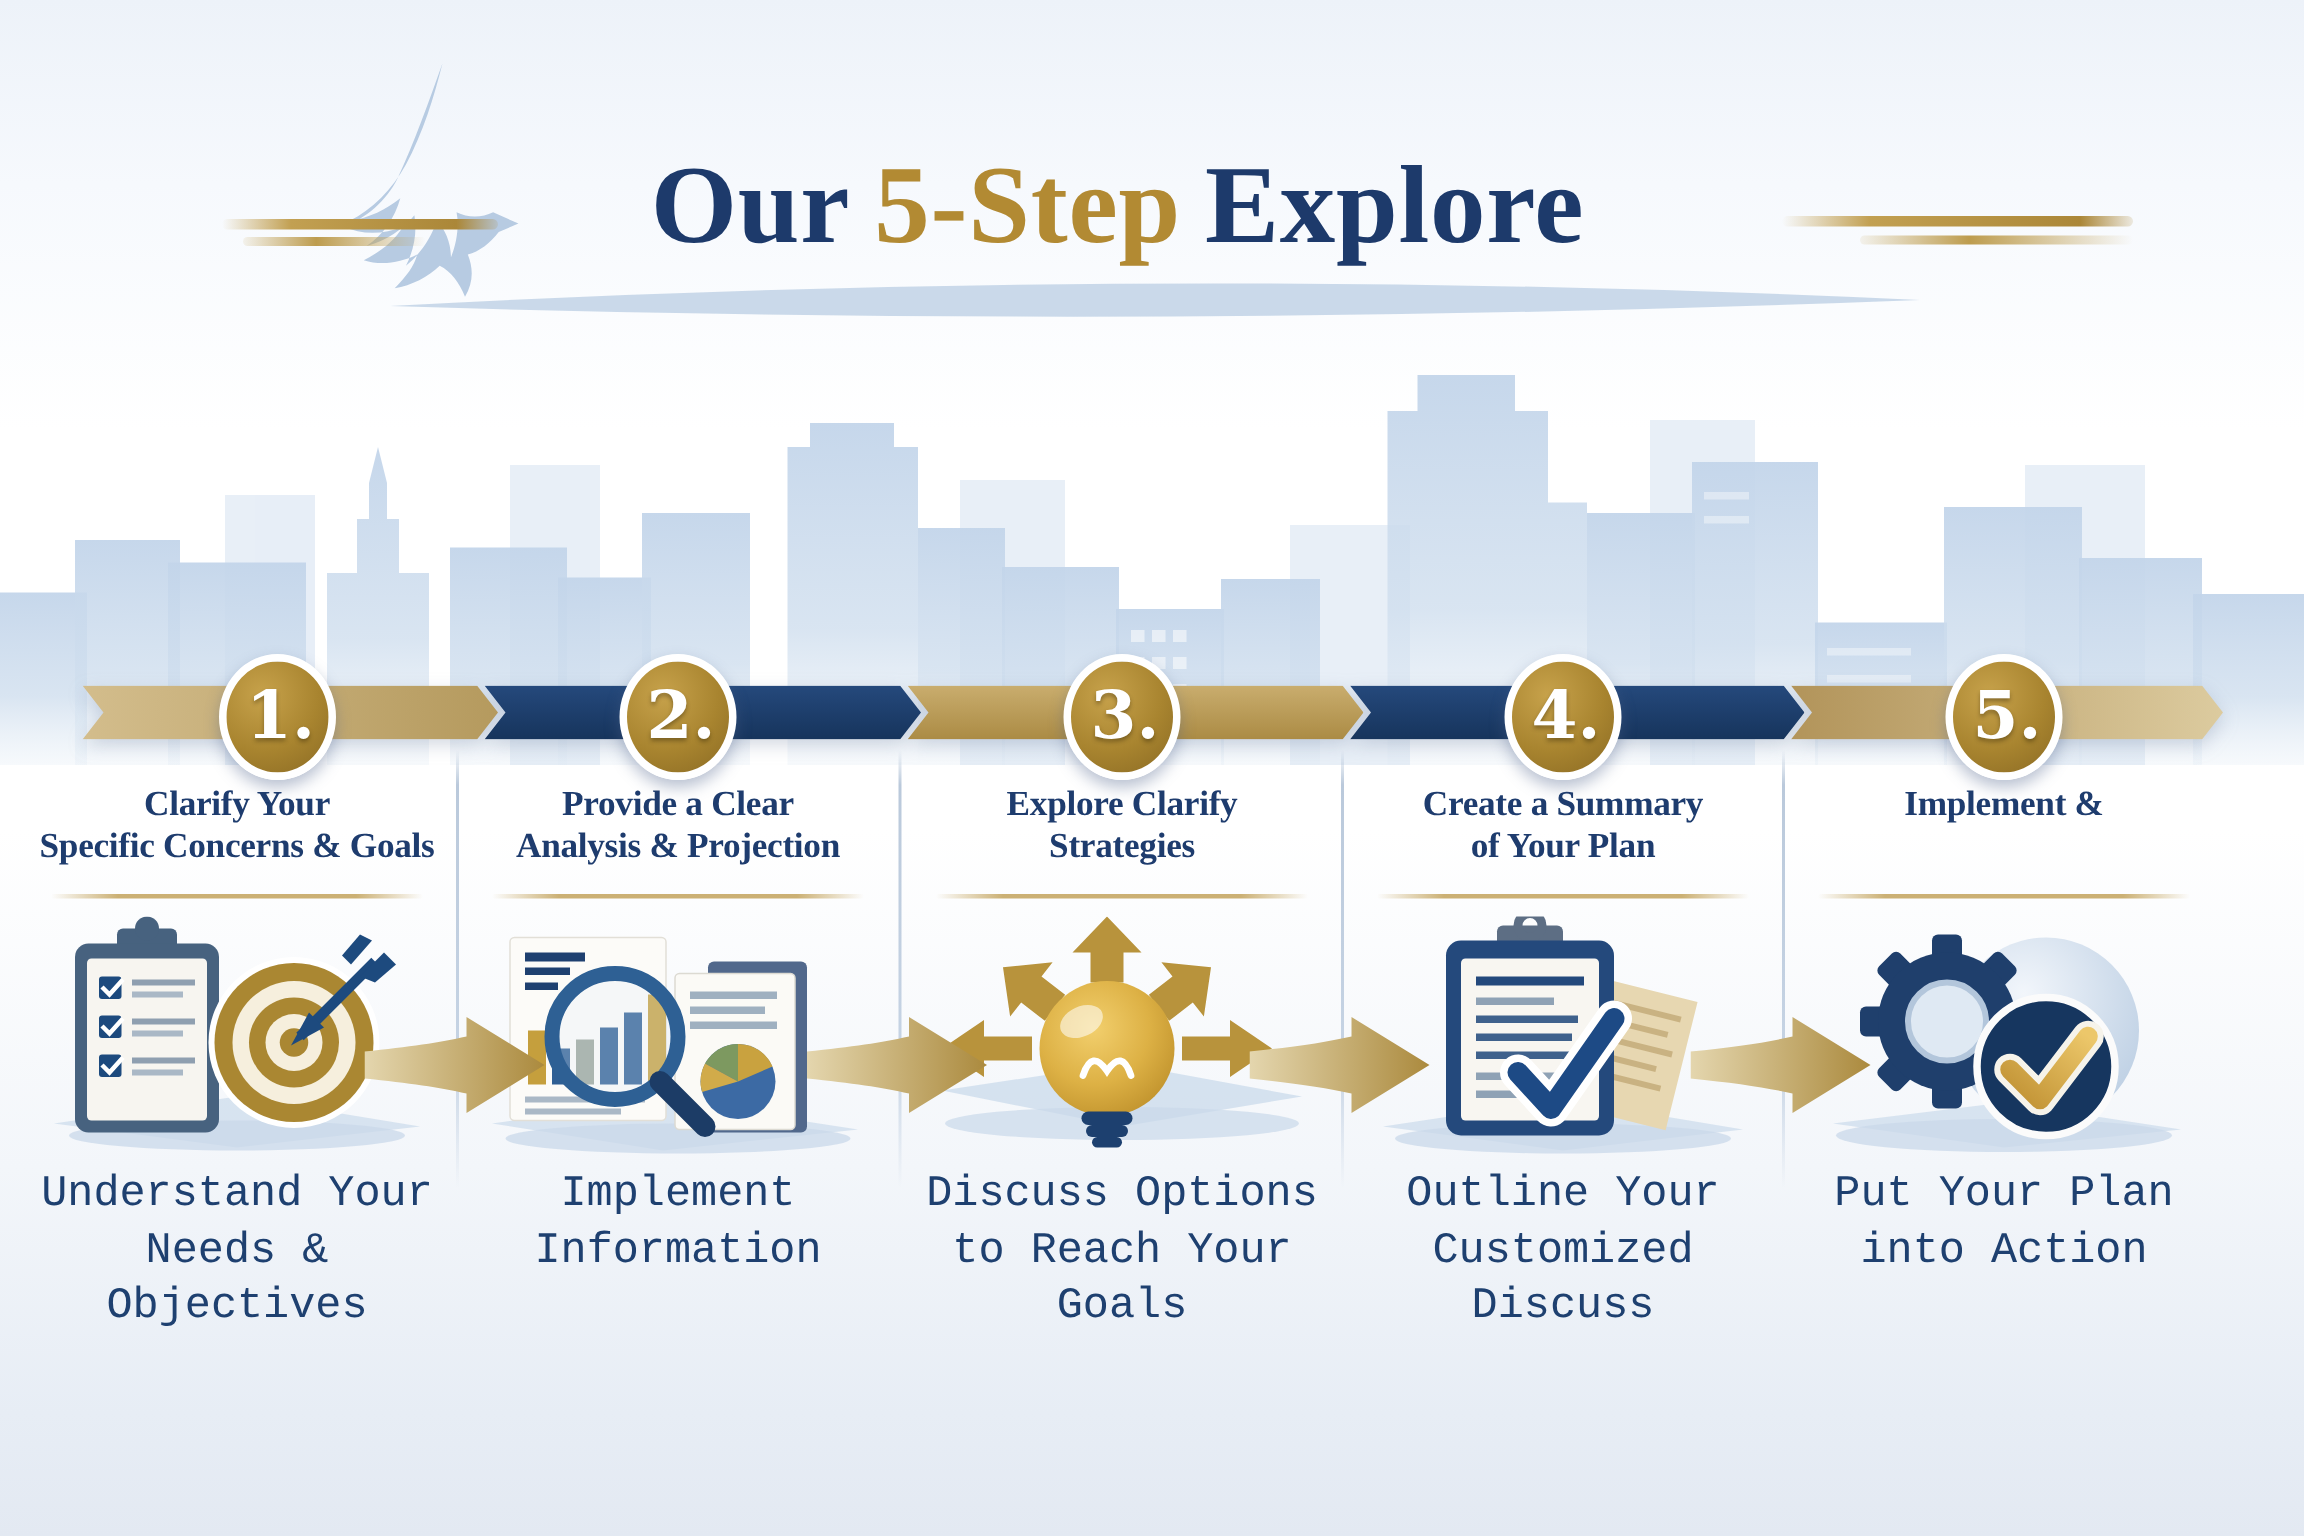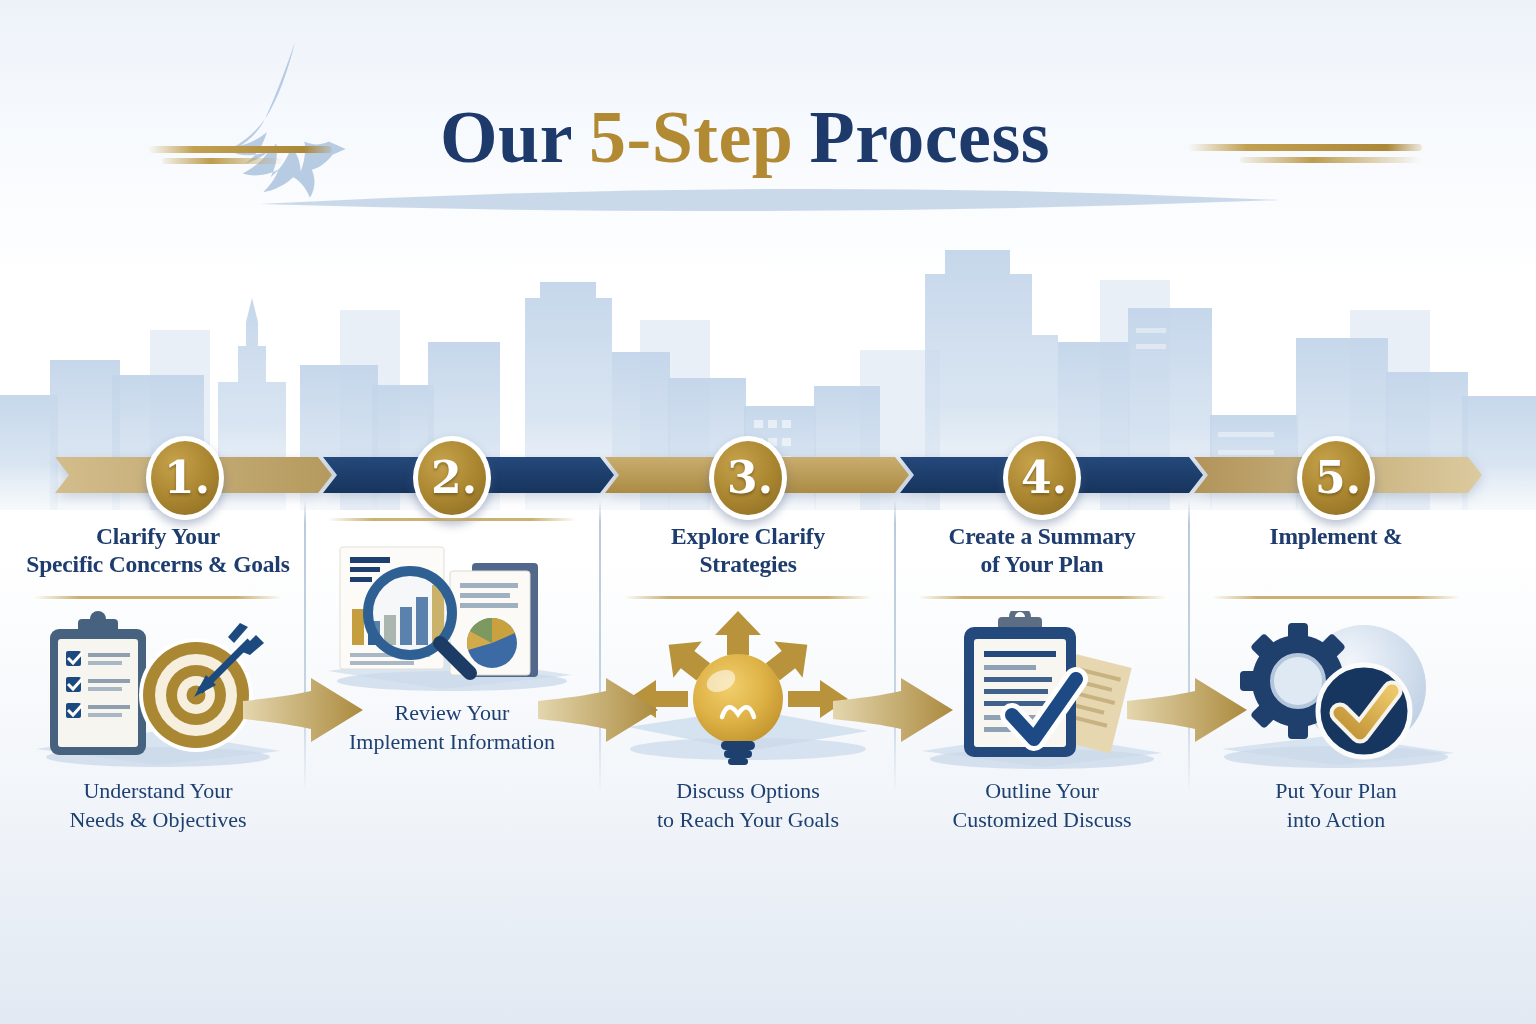--- a/index.html
+++ b/index.html
@@ -32,21 +32,21 @@
   .badge span{font-family:"DejaVu Serif",serif;font-weight:bold;color:#fff;font-size:44px;line-height:1;
     text-shadow:0 2px 3px rgba(60,45,10,.45);padding-left:4px;}
   
   .col{position:absolute;top:510px;width:300px;text-align:center;}
   .col h2{margin:0;padding-top:12px;min-height:66px;font-size:23.5px;line-height:1.2;color:#1e3c6e;
     font-weight:bold;letter-spacing:-.2px;}
   .col h2 span{display:block;}
   .h-underline{width:248px;height:3px;margin:8px auto 0;border-radius:2px;
     background:linear-gradient(90deg,rgba(195,163,92,0),rgba(195,163,92,.85) 18%,rgba(195,163,92,.85) 82%,rgba(195,163,92,0));}
   .icon-box{height:172px;margin-top:6px;display:flex;align-items:center;justify-content:center;}
-  .desc{margin-top:0;font-family:Liberation Serif, serif;font-size:22px;line-height:1.3;color:#1e4070;}
+  .desc{margin-top:0;font-family:Liberation Mono, monospace;font-size:29px;line-height:1.3;color:#1e4070;}
   .desc span{display:block;}
   .divider{position:absolute;top:500px;width:2px;height:292px;
     background:linear-gradient(180deg,rgba(140,165,195,0),rgba(140,165,195,.6) 8%,rgba(150,175,205,.5) 72%,rgba(150,175,205,0));}
   .flow-arrow{position:absolute;top:674px;width:124px;height:72px;}
 </style>
 </head>
 <body>
 
 <div class="poster">
 
@@ -105,21 +105,21 @@
         <rect x="1136" y="118" width="30" height="5"></rect>
       <rect x="1136" y="134" width="30" height="5"></rect>
     </g>
   </svg>
 
   <svg class="eagle" viewBox="0 0 160 170" aria-hidden="true">
     <path fill="#b7cbe2" d="M96,2 C90,26 82,52 70,74 C60,92 46,106 30,114 C44,112 56,106 66,98 C62,112 54,124 42,132 C56,128 68,120 76,110 C78,122 76,134 70,146 C80,138 88,126 92,114 C98,120 102,130 102,140 C106,130 108,118 106,108 C114,112 124,112 132,108 L150,116 L136,122 C130,130 122,136 114,138 C118,148 118,158 112,168 C108,158 102,150 94,146 C86,154 74,160 62,162 C70,154 76,146 78,138 C66,144 52,146 40,142 C52,136 62,128 68,118 C54,124 38,124 26,118 C42,112 56,100 64,84 C76,58 86,30 96,2 Z"></path>
   </svg>
 
   <div class="title-row">
-    <span>Our</span><span class="t-gold">5-Step</span><span>Process</span>
+    <span>Our</span><span class="t-gold">5-Step</span><span>Explore</span>
   </div>
   <div class="gold-line gl-a" style="left:148px;top:146px;width:184px;"></div>
   <div class="gold-line gl-b" style="left:162px;top:158px;width:122px;height:6px;"></div>
   <div class="gold-line gl-a" style="left:1188px;top:144px;width:234px;"></div>
   <div class="gold-line gl-b" style="left:1240px;top:157px;width:182px;height:6px;"></div>
   <svg class="title-swoosh" viewBox="0 0 1040 34" aria-hidden="true">
     <path d="M10,18 Q520,-10 1030,14 Q520,34 10,18 Z" fill="#b9cde3" opacity=".75"></path>
   </svg>
 
   <div class="band">
@@ -190,20 +190,24 @@
         <polygon points="206,32 220,16 212,12 200,26" fill="#1d4a7e"></polygon>
       </svg>
     </div>
     <p class="desc">
       <span>Understand Your</span>
       <span>Needs &amp; Objectives</span>
     </p>
   </div>
 
   <div class="col" style="left:302px;">
+    <h2>
+      <span>Provide a Clear</span>
+      <span>Analysis &amp; Projection</span>
+    </h2>
     <div class="h-underline"></div>
     <div class="icon-box">
       <svg width="260" height="160" viewBox="0 0 260 160" aria-hidden="true">
         <polygon points="6,138 120,122 250,142 120,156" fill="#b9cfe6" opacity=".5"></polygon>
         <ellipse cx="130" cy="148" rx="115" ry="10" fill="#c9d8ea" opacity=".75"></ellipse>
         <rect x="150" y="30" width="66" height="114" rx="4" fill="#51688c"></rect>
         <rect x="128" y="38" width="80" height="104" rx="3" fill="#fbfaf6" stroke="#dcdad2"></rect>
         <rect x="138" y="50" width="58" height="5" fill="#9fb0c0"></rect>
         <rect x="138" y="60" width="50" height="5" fill="#9fb0c0"></rect>
         <rect x="138" y="70" width="58" height="5" fill="#9fb0c0"></rect>
@@ -221,21 +225,20 @@
         <rect x="78" y="74" width="12" height="38" fill="#2f5f94"></rect>
         <rect x="94" y="64" width="12" height="48" fill="#2f5f94"></rect>
         <rect x="110" y="52" width="12" height="60" fill="#c59f3d"></rect>
         <rect x="28" y="120" width="80" height="4" fill="#aab8c6"></rect>
         <rect x="28" y="128" width="64" height="4" fill="#aab8c6"></rect>
         <circle cx="88" cy="80" r="42" fill="rgba(225,236,248,.25)" stroke="#2e6094" stroke-width="10"></circle>
         <line x1="118" y1="110" x2="148" y2="140" stroke="#1c3c66" stroke-width="14" stroke-linecap="round"></line>
       </svg>
     </div>
     <p class="desc">
-      <span>Review Your</span>
       <span>Implement Information</span>
     </p>
   </div>
 
   <div class="col" style="left:598px;">
     <h2>
       <span>Explore Clarify</span>
       <span>Strategies</span>
     </h2>
     <div class="h-underline"></div>

